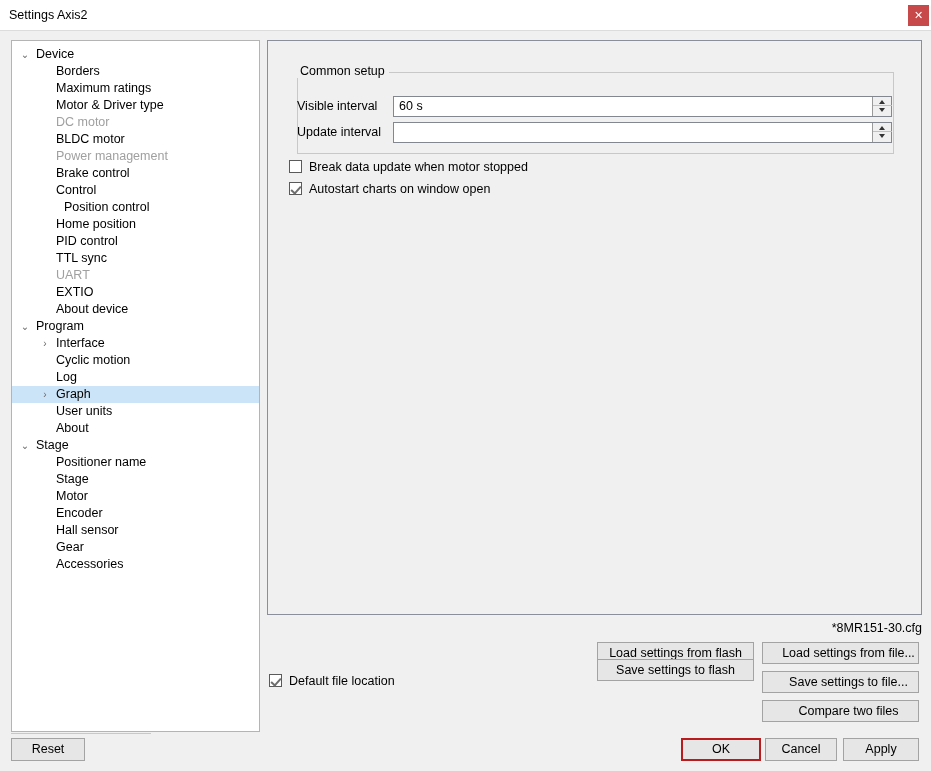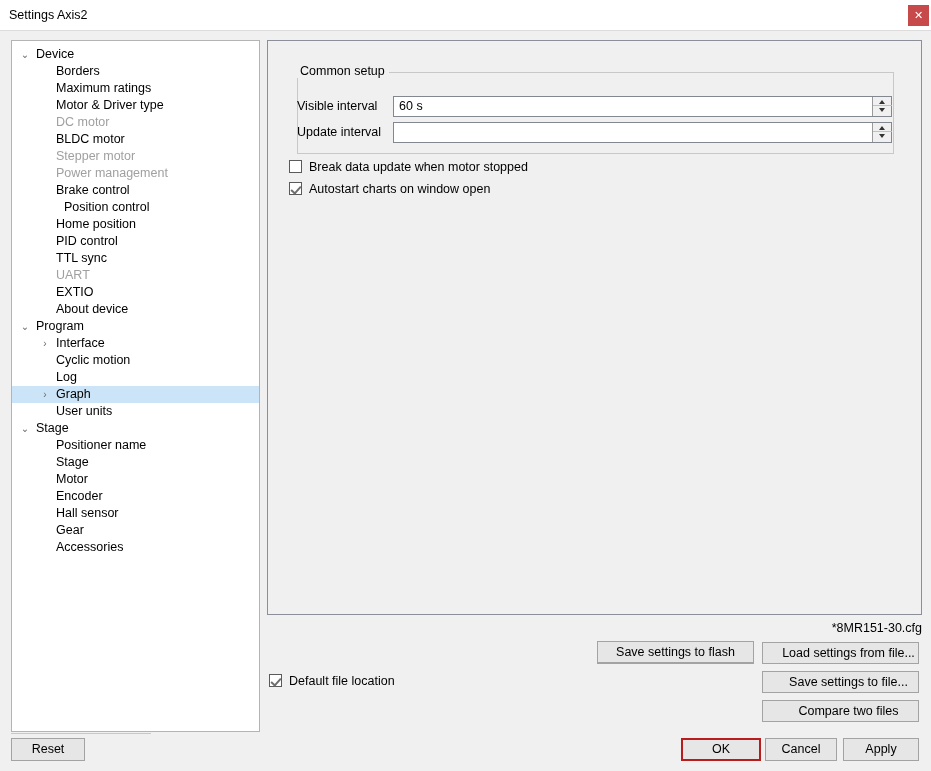--- a/index.html
+++ b/index.html
@@ -223,36 +223,37 @@
   <div id="close-button">✕</div>
 </div>
 
 <div id="tree-panel">
     <div class="tree-row lvl0" style="margin-top: 5px;"><span class="arrow">⌄</span><span class="tlabel">Device</span></div>
     <div class="tree-row lvl1" style="margin-top: 0px;"><span class="arrow"></span><span class="tlabel">Borders</span></div>
     <div class="tree-row lvl1" style="margin-top: 0px;"><span class="arrow"></span><span class="tlabel">Maximum ratings</span></div>
     <div class="tree-row lvl1" style="margin-top: 0px;"><span class="arrow"></span><span class="tlabel">Motor &amp; Driver type</span></div>
     <div class="tree-row lvl1 disabled" style="margin-top: 0px;"><span class="arrow"></span><span class="tlabel">DC motor</span></div>
     <div class="tree-row lvl1" style="margin-top: 0px;"><span class="arrow"></span><span class="tlabel">BLDC motor</span></div>
-    <div class="tree-row lvl1 disabled" style="margin-top: 0px;"><span class="arrow"></span><span class="tlabel">Stepper motor</span></div>
     <div class="tree-row lvl1 disabled" style="margin-top: 0px;"><span class="arrow"></span><span class="tlabel">Power management</span></div>
     <div class="tree-row lvl1" style="margin-top: 0px;"><span class="arrow"></span><span class="tlabel">Brake control</span></div>
+    <div class="tree-row lvl1" style="margin-top: 0px;"><span class="arrow"></span><span class="tlabel">Control</span></div>
     <div class="tree-row lvl1" style="margin-top: 0px; padding-left: 8px;"><span class="arrow"></span><span class="tlabel">Position control</span></div>
     <div class="tree-row lvl1" style="margin-top: 0px;"><span class="arrow"></span><span class="tlabel">Home position</span></div>
     <div class="tree-row lvl1" style="margin-top: 0px;"><span class="arrow"></span><span class="tlabel">PID control</span></div>
     <div class="tree-row lvl1" style="margin-top: 0px;"><span class="arrow"></span><span class="tlabel">TTL sync</span></div>
     <div class="tree-row lvl1 disabled" style="margin-top: 0px;"><span class="arrow"></span><span class="tlabel">UART</span></div>
     <div class="tree-row lvl1" style="margin-top: 0px;"><span class="arrow"></span><span class="tlabel">EXTIO</span></div>
     <div class="tree-row lvl1" style="margin-top: 0px;"><span class="arrow"></span><span class="tlabel">About device</span></div>
     <div class="tree-row lvl0" style="margin-top: 0px;"><span class="arrow">⌄</span><span class="tlabel">Program</span></div>
     <div class="tree-row lvl1" style="margin-top: 0px;"><span class="arrow">›</span><span class="tlabel">Interface</span></div>
     <div class="tree-row lvl1" style="margin-top: 0px;"><span class="arrow"></span><span class="tlabel">Cyclic motion</span></div>
     <div class="tree-row lvl1" style="margin-top: 0px;"><span class="arrow"></span><span class="tlabel">Log</span></div>
     <div class="tree-row lvl1 selected" style="margin-top: 0px;"><span class="arrow">›</span><span class="tlabel">Graph</span></div>
     <div class="tree-row lvl1" style="margin-top: 0px;"><span class="arrow"></span><span class="tlabel">User units</span></div>
+    <div class="tree-row lvl1" style="margin-top: 0px;"><span class="arrow"></span><span class="tlabel">About</span></div>
     <div class="tree-row lvl0" style="margin-top: 0px;"><span class="arrow">⌄</span><span class="tlabel">Stage</span></div>
     <div class="tree-row lvl1" style="margin-top: 0px;"><span class="arrow"></span><span class="tlabel">Positioner name</span></div>
     <div class="tree-row lvl1" style="margin-top: 0px;"><span class="arrow"></span><span class="tlabel">Stage</span></div>
     <div class="tree-row lvl1" style="margin-top: 0px;"><span class="arrow"></span><span class="tlabel">Motor</span></div>
     <div class="tree-row lvl1" style="margin-top: 0px;"><span class="arrow"></span><span class="tlabel">Encoder</span></div>
     <div class="tree-row lvl1" style="margin-top: 0px;"><span class="arrow"></span><span class="tlabel">Hall sensor</span></div>
     <div class="tree-row lvl1" style="margin-top: 0px;"><span class="arrow"></span><span class="tlabel">Gear</span></div>
     <div class="tree-row lvl1" style="margin-top: 0px;"><span class="arrow"></span><span class="tlabel">Accessories</span></div>
   </div>
 
@@ -304,21 +305,21 @@
 
 <div id="filename-label">*8MR151-30.cfg</div>
 
 <div class="cbrow" id="default-file-loc">
   <div class="cbbox checked"></div>
   <div class="cblabel">Default file location</div>
 </div>
 
 <div class="fbtn col1" style="top:642px;">Load settings from flash</div>
 <div class="fbtn col2" style="top:642px;">Load settings from file...</div>
-<div class="fbtn col1" style="top:641px;">Save settings to flash</div>
+<div class="fbtn col1" style="top:659px;">Save settings to flash</div>
 <div class="fbtn col2" style="top:671px;">Save settings to file...</div>
 <div class="fbtn col2" style="top:700px;">Compare two files</div>
 
 <div id="bottom-sep"></div>
 <div class="dbtn" id="reset-button">Reset</div>
 <div class="dbtn" id="ok-button">OK</div>
 <div class="dbtn" id="cancel-button">Cancel</div>
 <div class="dbtn" id="apply-button">Apply</div>
 
 </body></html>

